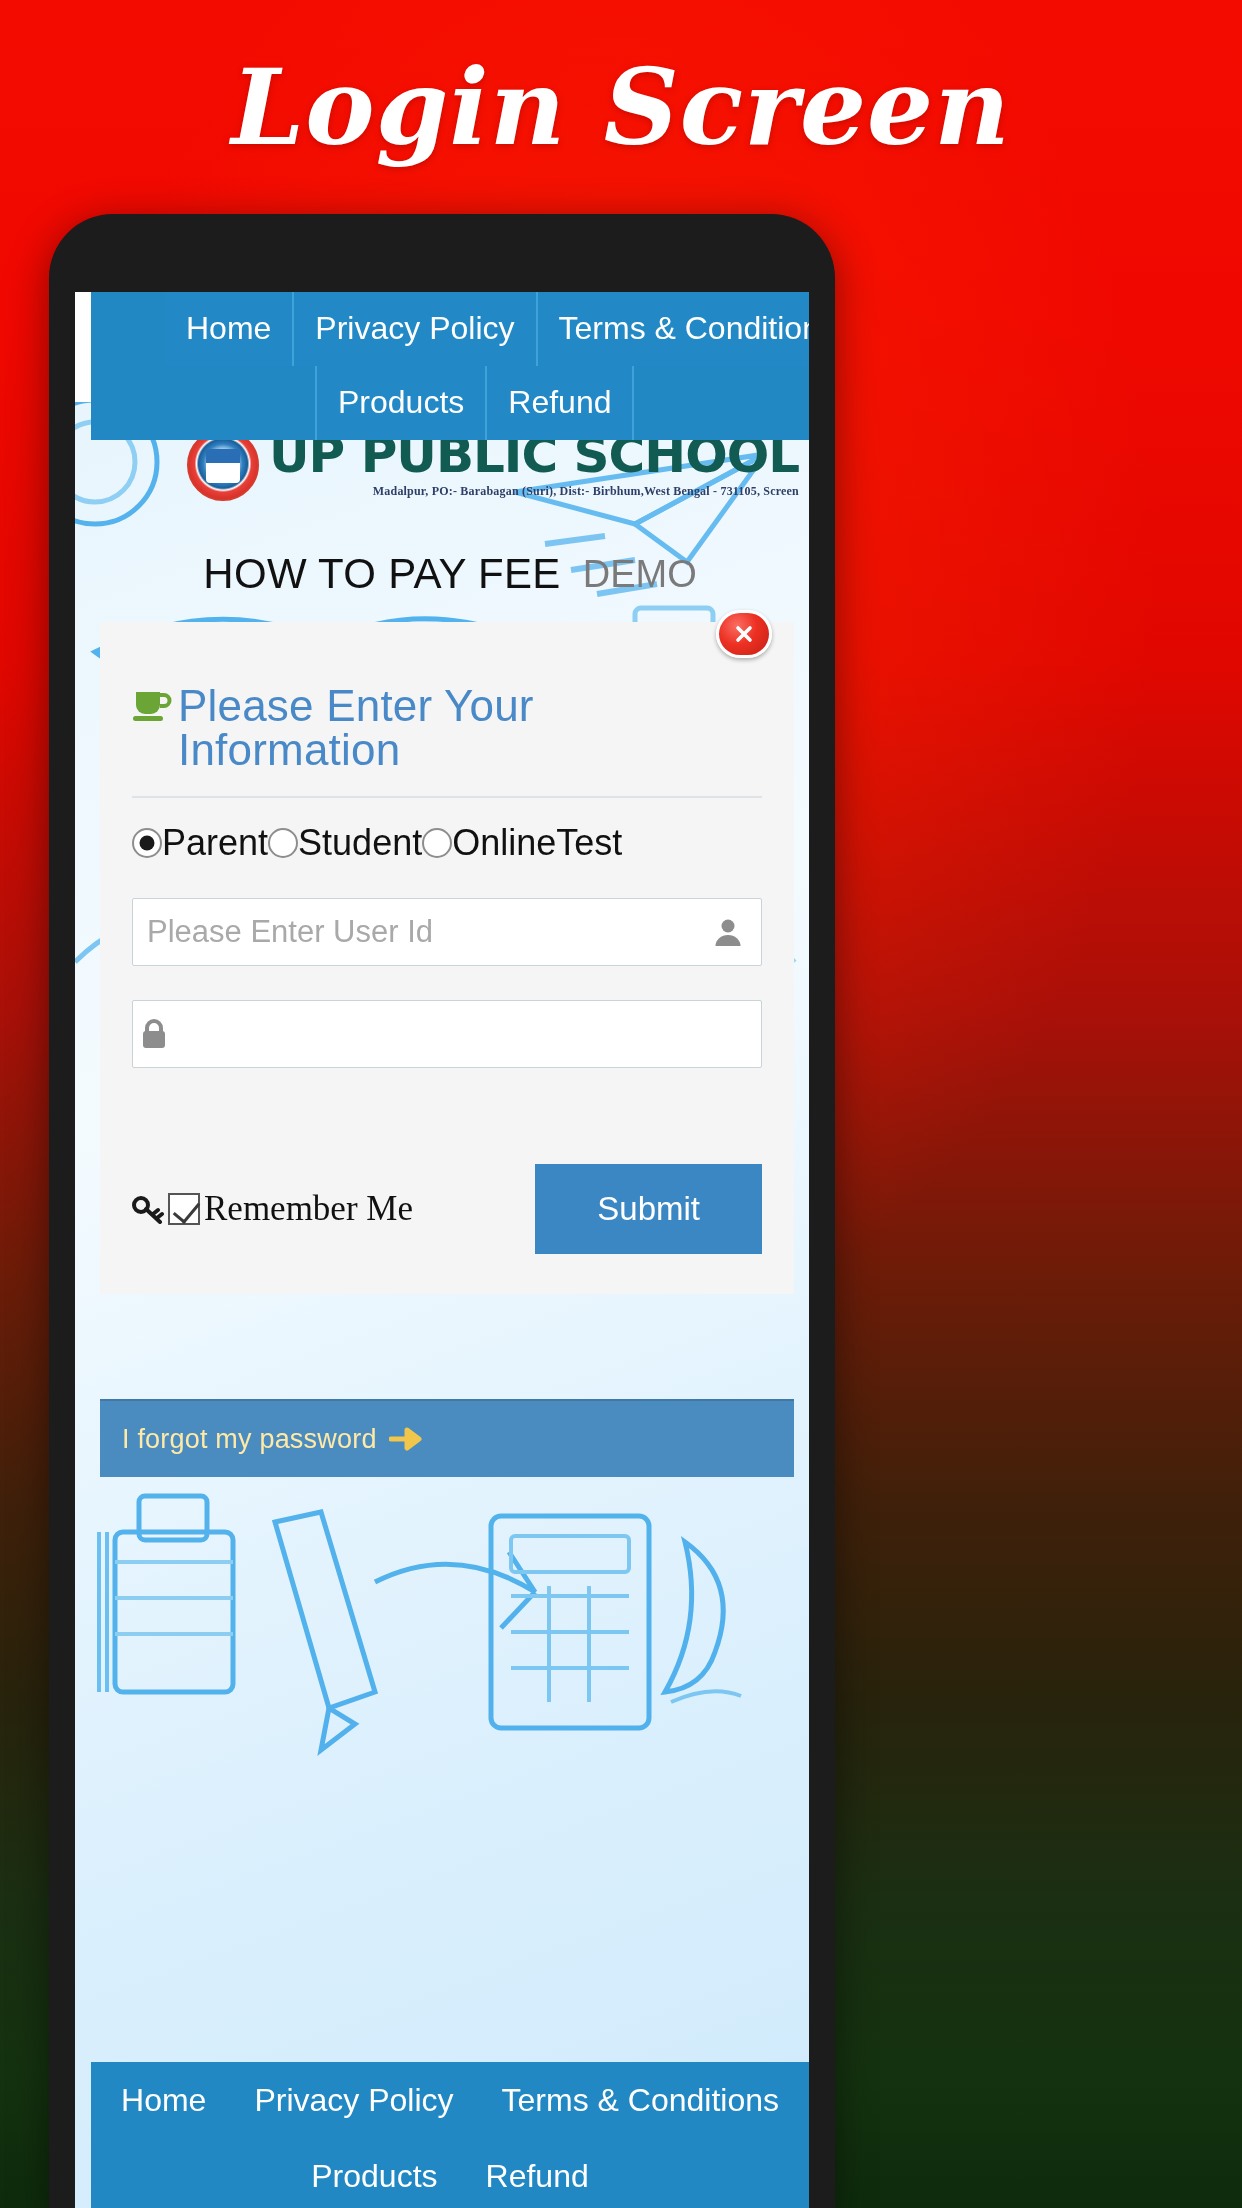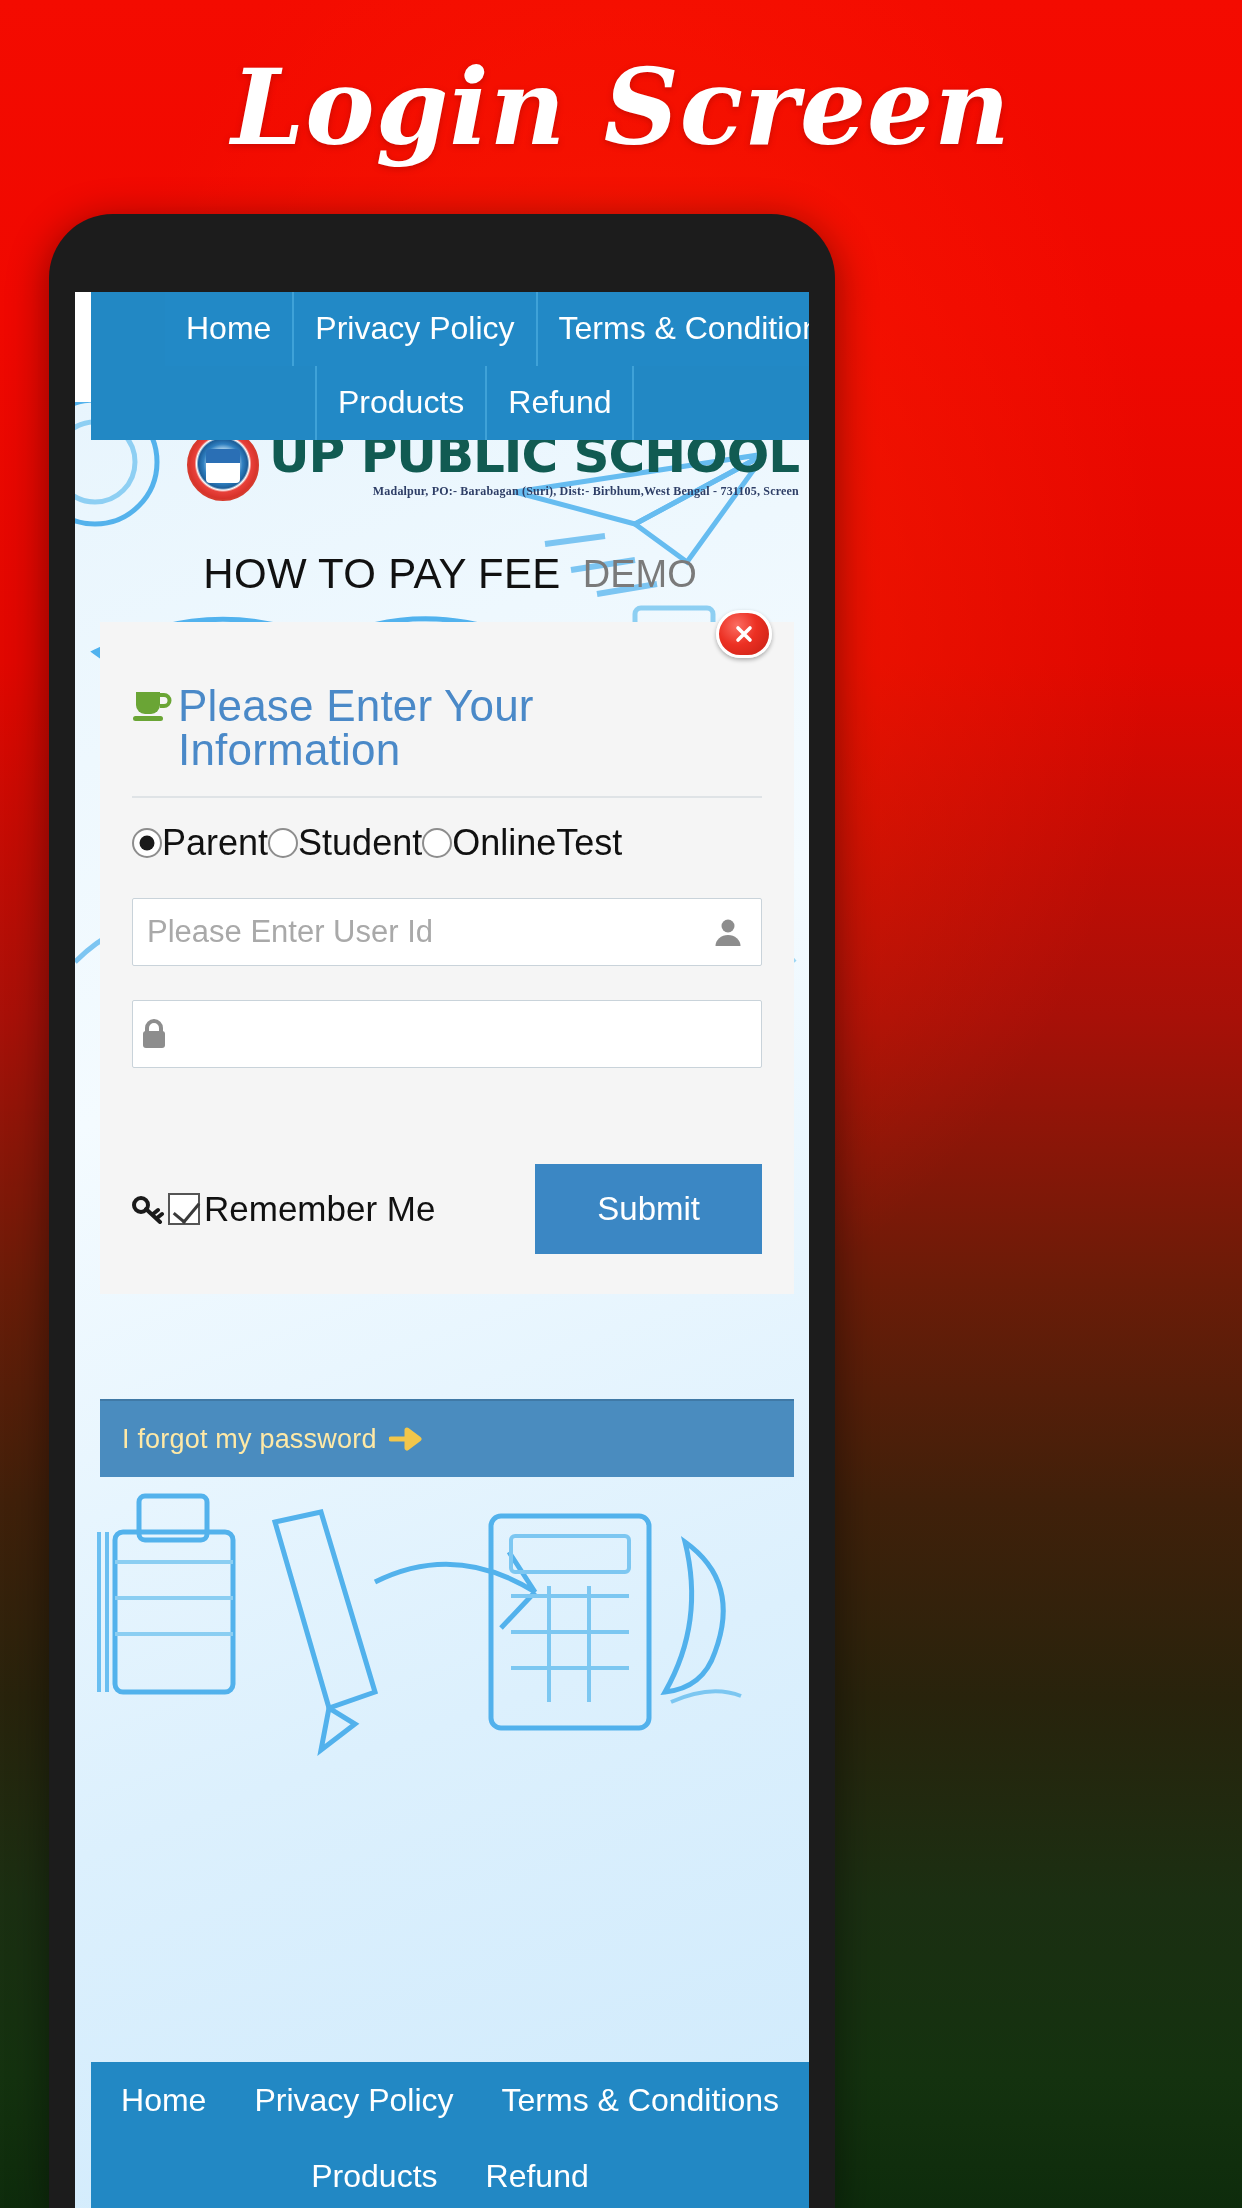--- a/index.html
+++ b/index.html
@@ -261,21 +261,21 @@
   }
   #remember-box::after{
     content:"";
     position:absolute; left:9px; top:2px;
     width:12px; height:22px;
     border:solid #3a3a3a;
     border-width:0 3px 3px 0;
     transform:rotate(40deg);
   }
   #remember-label {
-    font-family:Liberation Sans, sans-serif;
+    font-family:Liberation Serif, serif;
     font-size:35px; color:#111; margin-left:2px;
   }
   #submit-btn {
     background:#3b87c4;
     color:#ffffff;
     font-size:33px;
     border:0;
     padding:26px 62px;
     cursor:pointer;
     font-family:"Liberation Sans", sans-serif;

